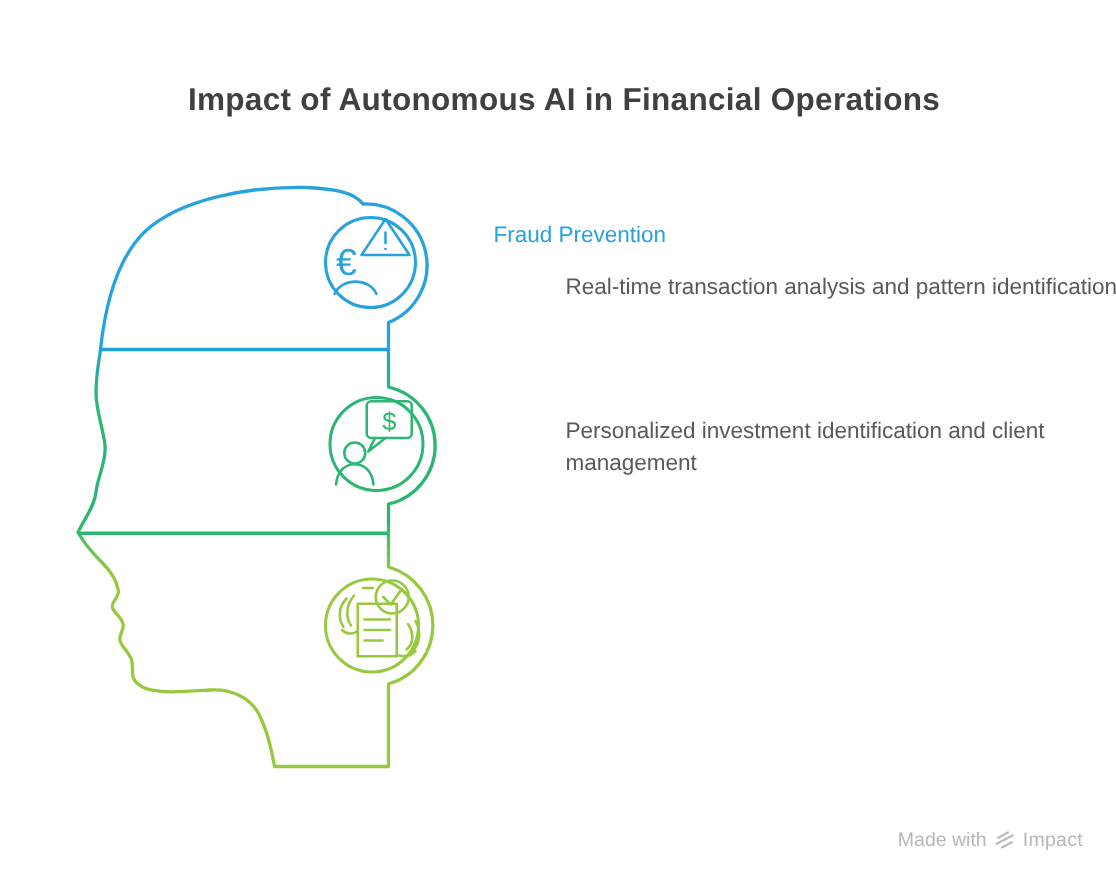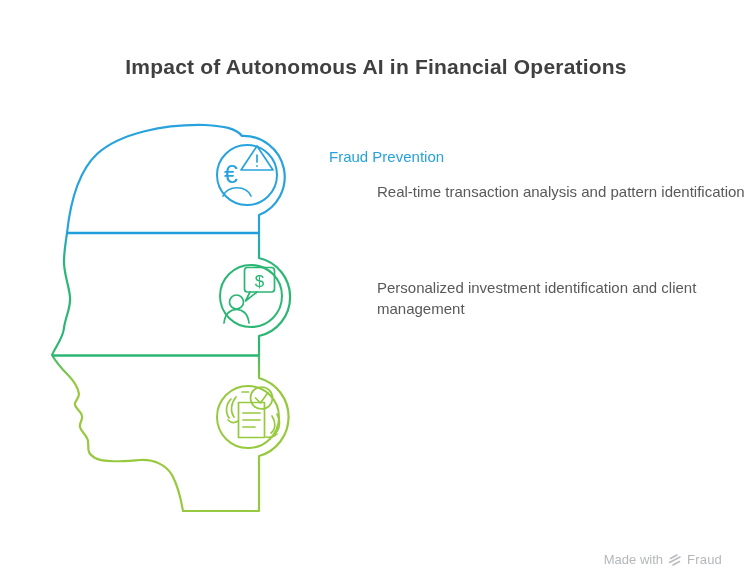--- a/index.html
+++ b/index.html
@@ -122,16 +122,16 @@
 
   <div class="watermark">
     <span>Made with</span>
     <svg width="14" height="14" viewBox="0 0 14 14">
       <g stroke="#b9bcc0" stroke-width="1.6" stroke-linecap="round" fill="none">
         <path d="M 2.5 5.5 L 9 2"></path>
         <path d="M 1.5 9.5 L 12 4"></path>
         <path d="M 5 12 L 11.5 8.5"></path>
       </g>
     </svg>
-    <span class="brand">Fraud</span>
+    <span class="brand">Impact</span>
   </div>
 
 </div>
 
 </body></html>

